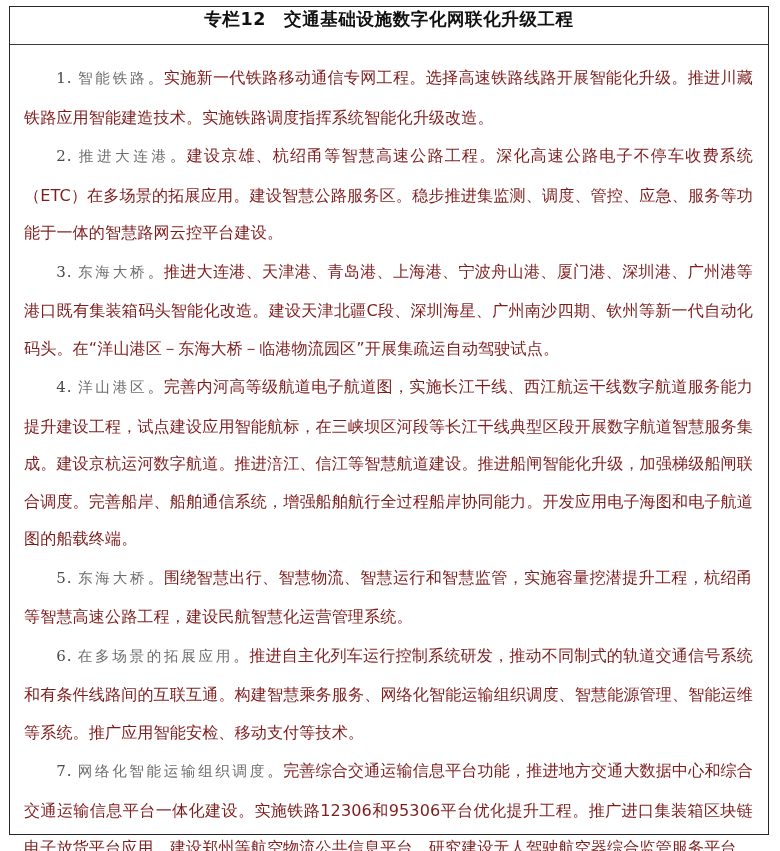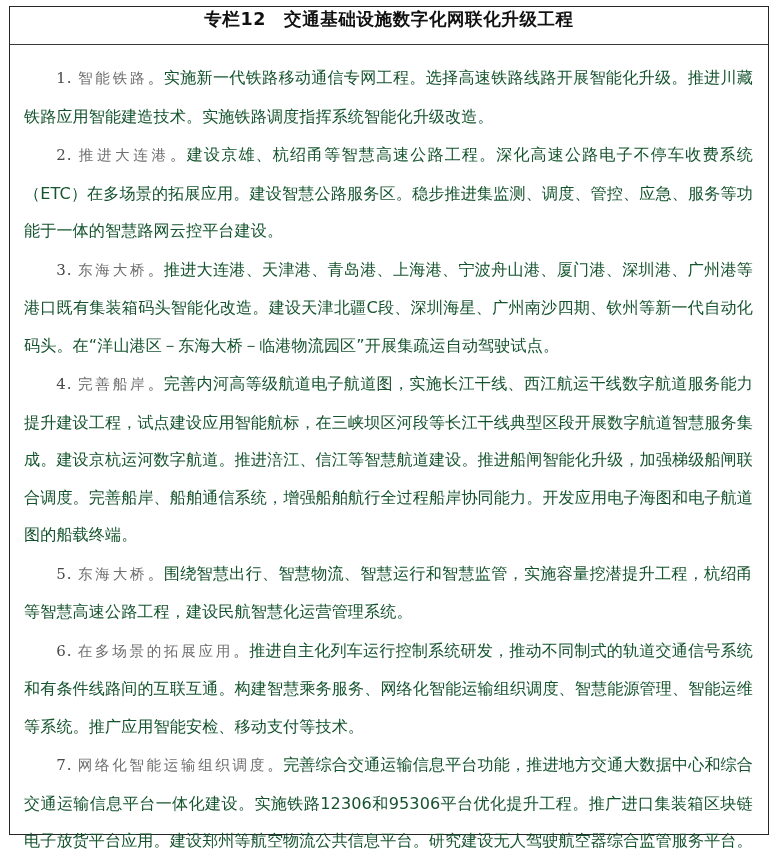--- a/index.html
+++ b/index.html
@@ -79,30 +79,30 @@
   
   .item-num {
     font-family: "DejaVu Serif", "Liberation Serif", serif;
     font-size: 15px;
     color: #4a4a4a;
     letter-spacing: 1px;
   }
 
   
   .item-topic {
-    font-family: Liberation Sans, sans-serif;
+    font-family: Liberation Mono, monospace;
     font-size: 14.6px;
     color: #6e6e6e;
     letter-spacing: 2.6px;
     font-style: normal;
   }
 
   .item-text {
     font-family: "DejaVu Sans", "Liberation Sans", sans-serif;
-    color: #14532d;
+    color: #7f1d1d;
   }
 
   .sep {
     font-family: "DejaVu Sans", "Liberation Sans", sans-serif;
     color: #555;
   }
 </style>
 </head>
 <body>
 
@@ -125,21 +125,21 @@
         <span class="item-topic">推进大连港</span><span class="sep">。</span><span class="item-text">建设京雄、杭绍甬等智慧高速公路工程。深化高速公路电子不停车收费系统（ETC）在多场景的拓展应用。建设智慧公路服务区。稳步推进集监测、调度、管控、应急、服务等功能于一体的智慧路网云控平台建设。</span>
       </p>
 
       <p class="item">
         <span class="item-num">3.</span>
         <span class="item-topic">东海大桥</span><span class="sep">。</span><span class="item-text">推进大连港、天津港、青岛港、上海港、宁波舟山港、厦门港、深圳港、广州港等港口既有集装箱码头智能化改造。建设天津北疆C段、深圳海星、广州南沙四期、钦州等新一代自动化码头。在“洋山港区－东海大桥－临港物流园区”开展集疏运自动驾驶试点。</span>
       </p>
 
       <p class="item">
         <span class="item-num">4.</span>
-        <span class="item-topic">完善船岸</span><span class="sep">。</span><span class="item-text">完善内河高等级航道电子航道图，实施长江干线、西江航运干线数字航道服务能力提升建设工程，试点建设应用智能航标，在三峡坝区河段等长江干线典型区段开展数字航道智慧服务集成。建设京杭运河数字航道。推进涪江、信江等智慧航道建设。推进船闸智能化升级，加强梯级船闸联合调度。完善船岸、船舶通信系统，增强船舶航行全过程船岸协同能力。开发应用电子海图和电子航道图的船载终端。</span>
+        <span class="item-topic">洋山港区</span><span class="sep">。</span><span class="item-text">完善内河高等级航道电子航道图，实施长江干线、西江航运干线数字航道服务能力提升建设工程，试点建设应用智能航标，在三峡坝区河段等长江干线典型区段开展数字航道智慧服务集成。建设京杭运河数字航道。推进涪江、信江等智慧航道建设。推进船闸智能化升级，加强梯级船闸联合调度。完善船岸、船舶通信系统，增强船舶航行全过程船岸协同能力。开发应用电子海图和电子航道图的船载终端。</span>
       </p>
 
       <p class="item">
         <span class="item-num">5.</span>
         <span class="item-topic">东海大桥</span><span class="sep">。</span><span class="item-text">围绕智慧出行、智慧物流、智慧运行和智慧监管，实施容量挖潜提升工程，杭绍甬等智慧高速公路工程，建设民航智慧化运营管理系统。</span>
       </p>
 
       <p class="item">
         <span class="item-num">6.</span>
         <span class="item-topic">在多场景的拓展应用</span><span class="sep">。</span><span class="item-text">推进自主化列车运行控制系统研发，推动不同制式的轨道交通信号系统和有条件线路间的互联互通。构建智慧乘务服务、网络化智能运输组织调度、智慧能源管理、智能运维等系统。推广应用智能安检、移动支付等技术。</span>

